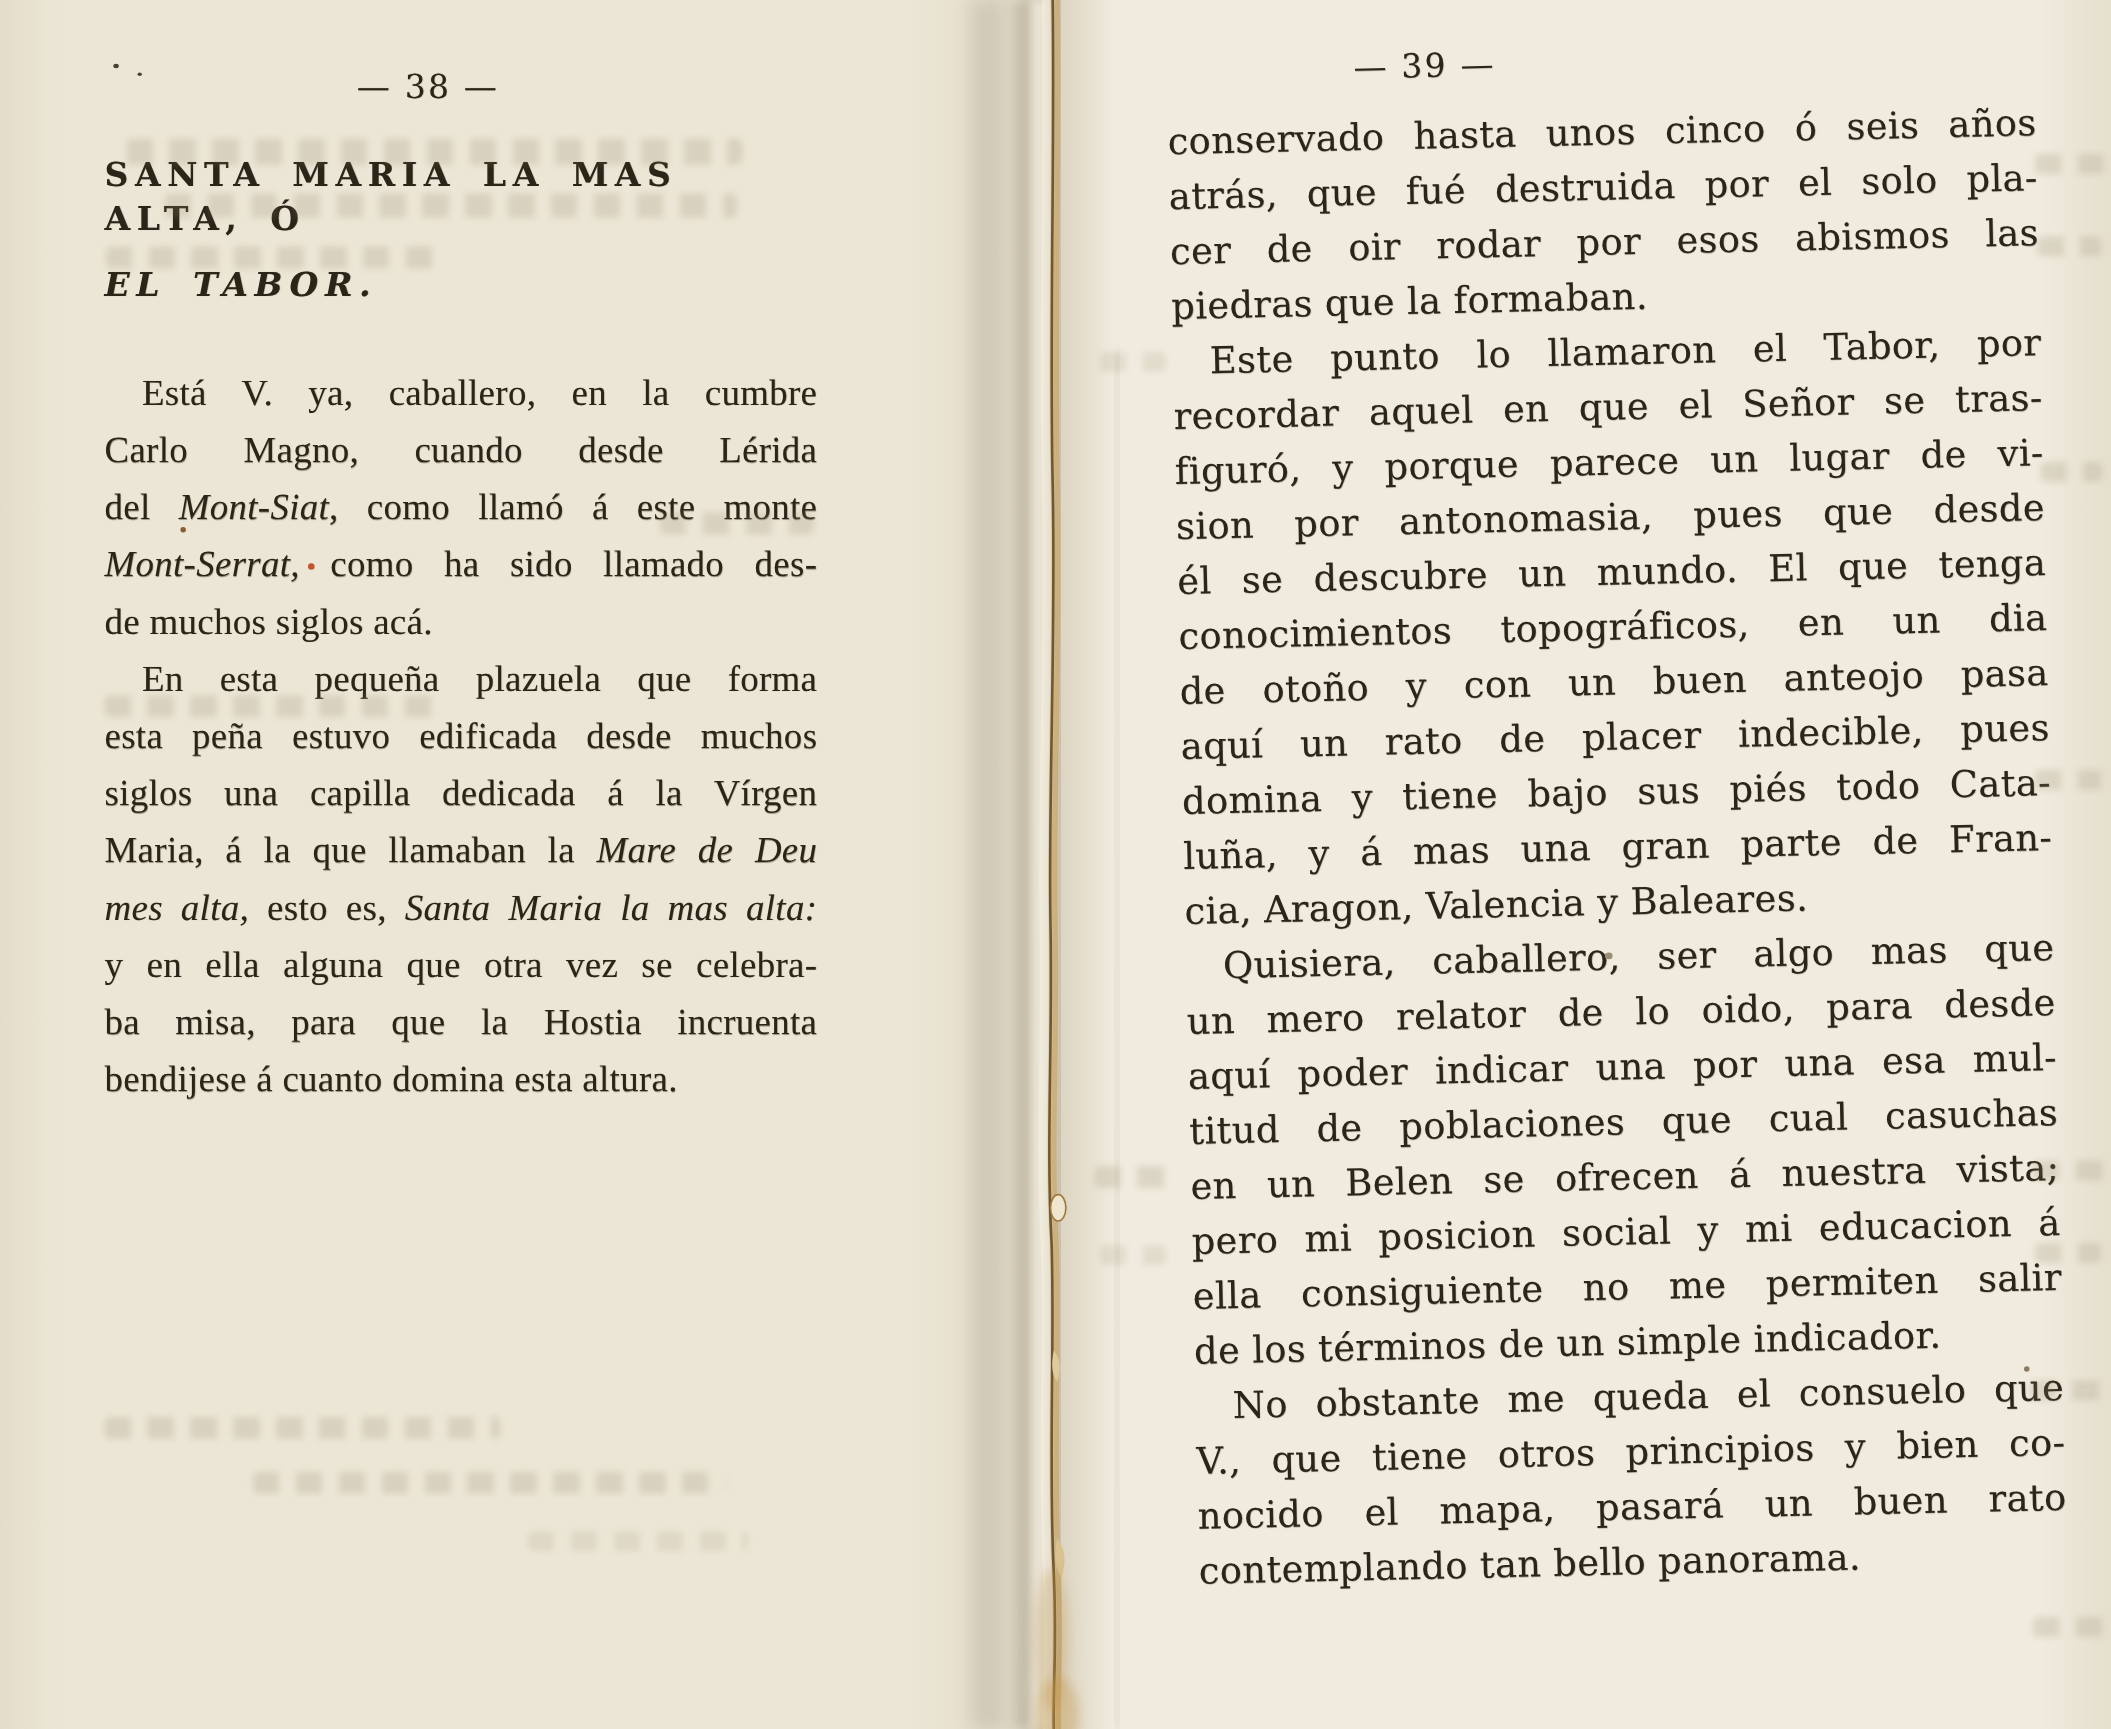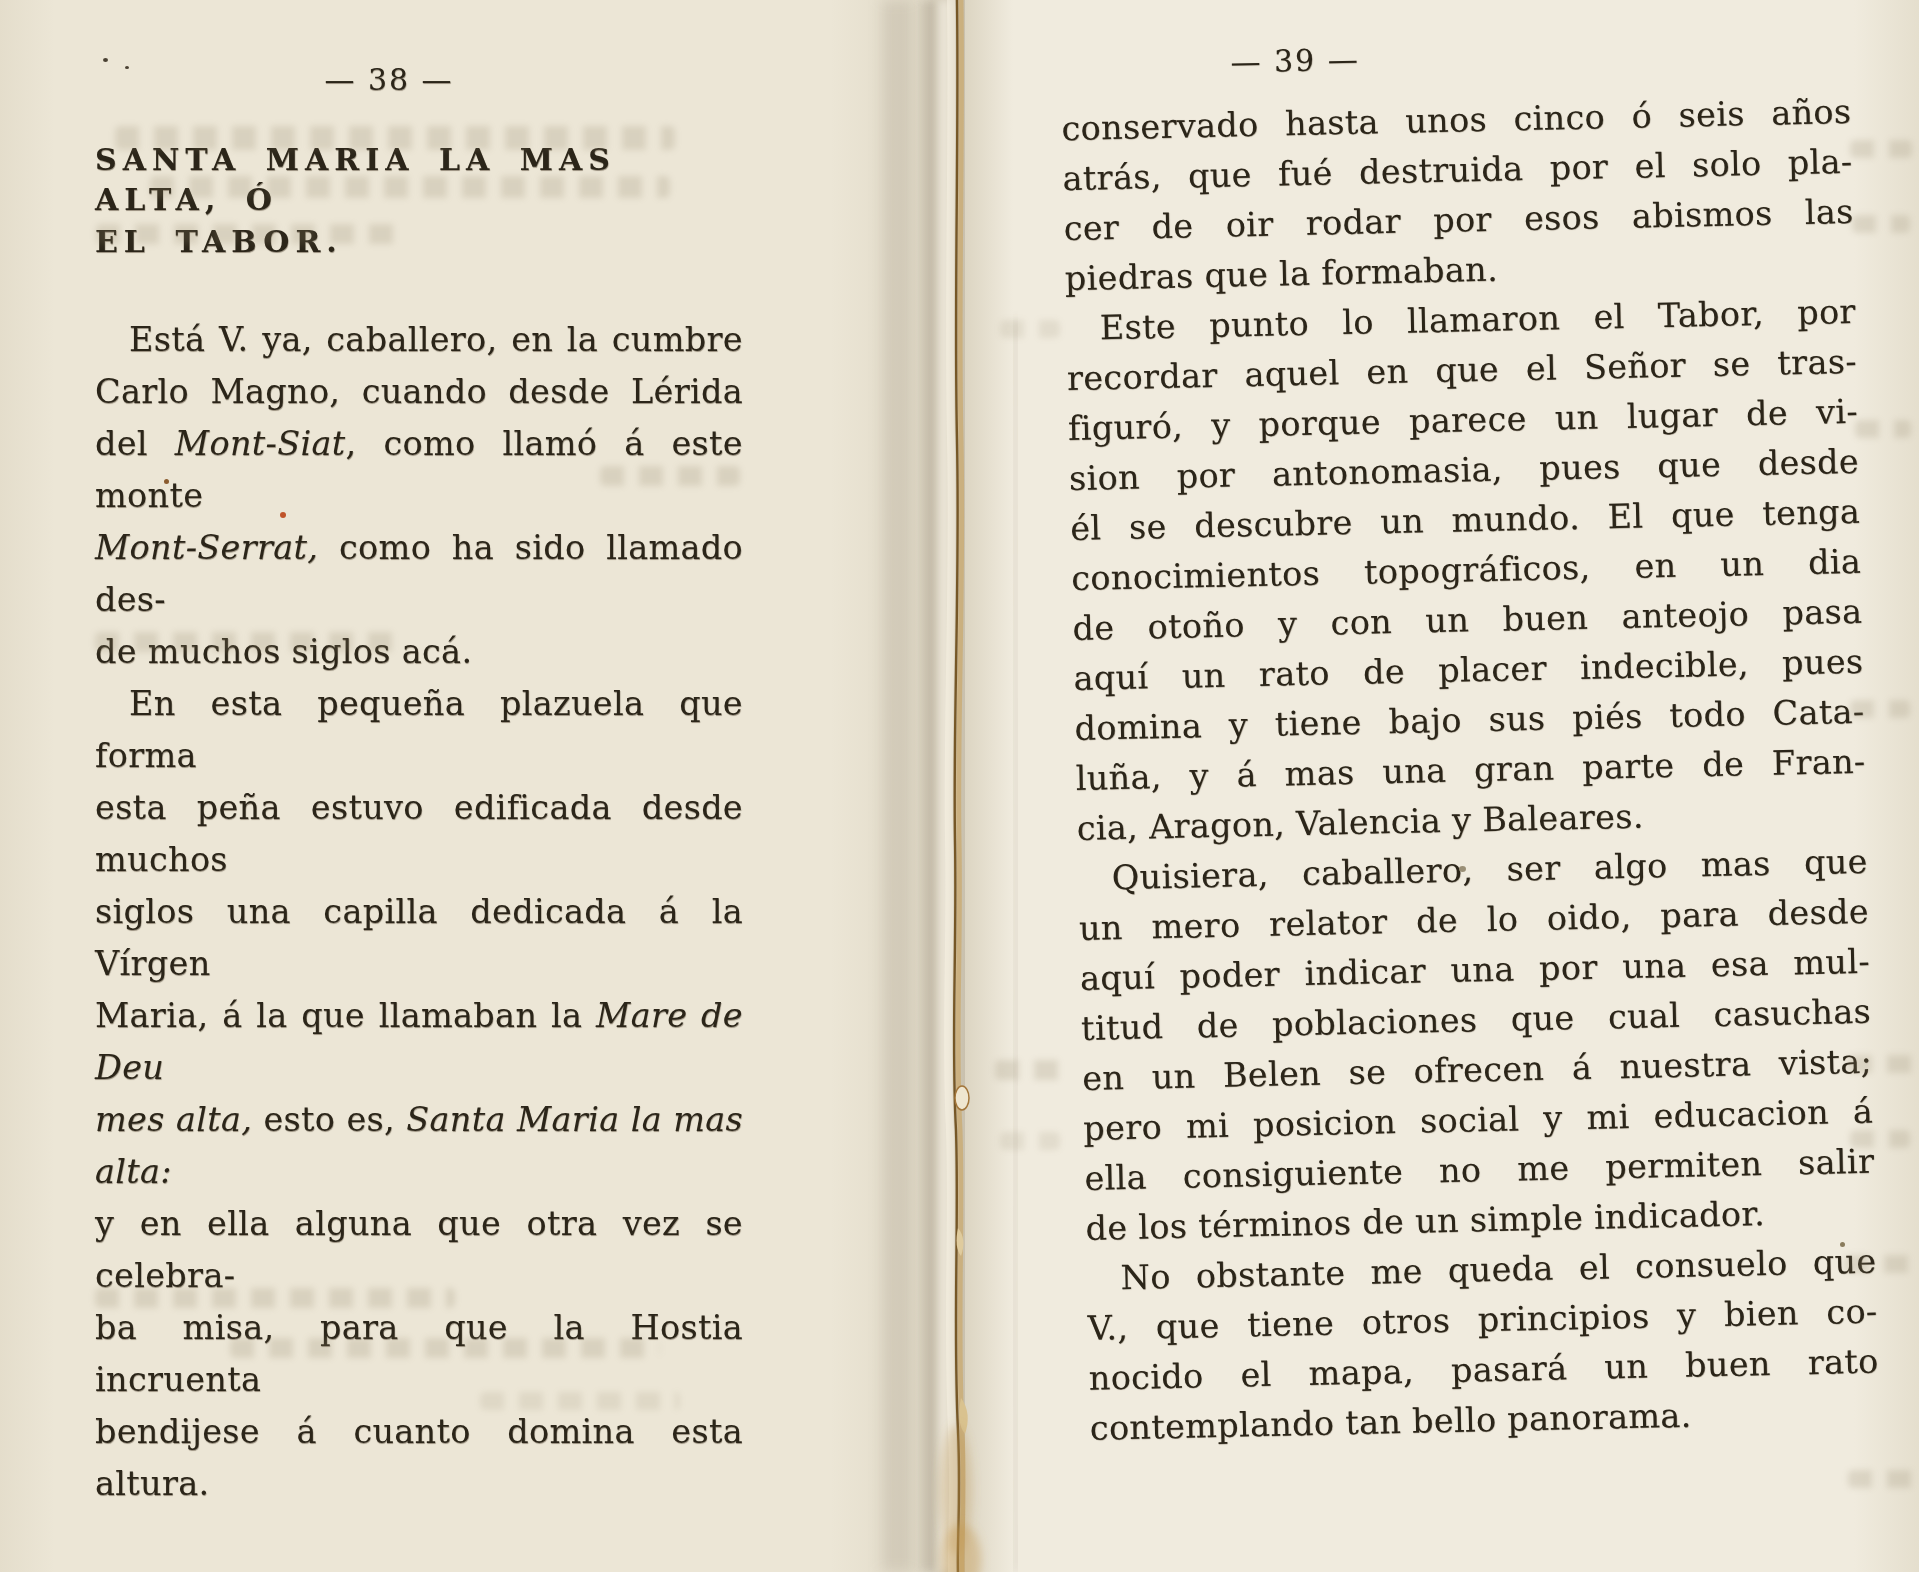--- a/index.html
+++ b/index.html
@@ -39,23 +39,23 @@
     letter-spacing:2px;
   }
   .heading{
     font-weight:bold;font-size:30px;line-height:40px;
     letter-spacing:6px;word-spacing:8px;
   }
 
   .content-left{position:absolute;left:95px;top:62px;width:648px;}
   .content-left .folio{width:588px;}
   .content-left .h1{margin-top:42px;}
-  .content-left .h2{margin-top:2px;}
+  .content-left .h2{margin-top:20px;font-style:italic;}
   .content-left .lines{margin-top:52px;}
-  .content-left .line{line-height:52px;}
+  .content-left .line{line-height:52px;font-family:Liberation Serif, serif;}
 
   .content-right{
     position:absolute;left:1075px;top:48px;width:790px;
     transform:rotate(-1.25deg);transform-origin:0 700px;
   }
   .content-right .folio{width:340px;margin-left:65px;}
   .content-right .lines{margin-top:20px;}
   .content-right .line{line-height:50px;}
 
   .lines{width:100%;}

